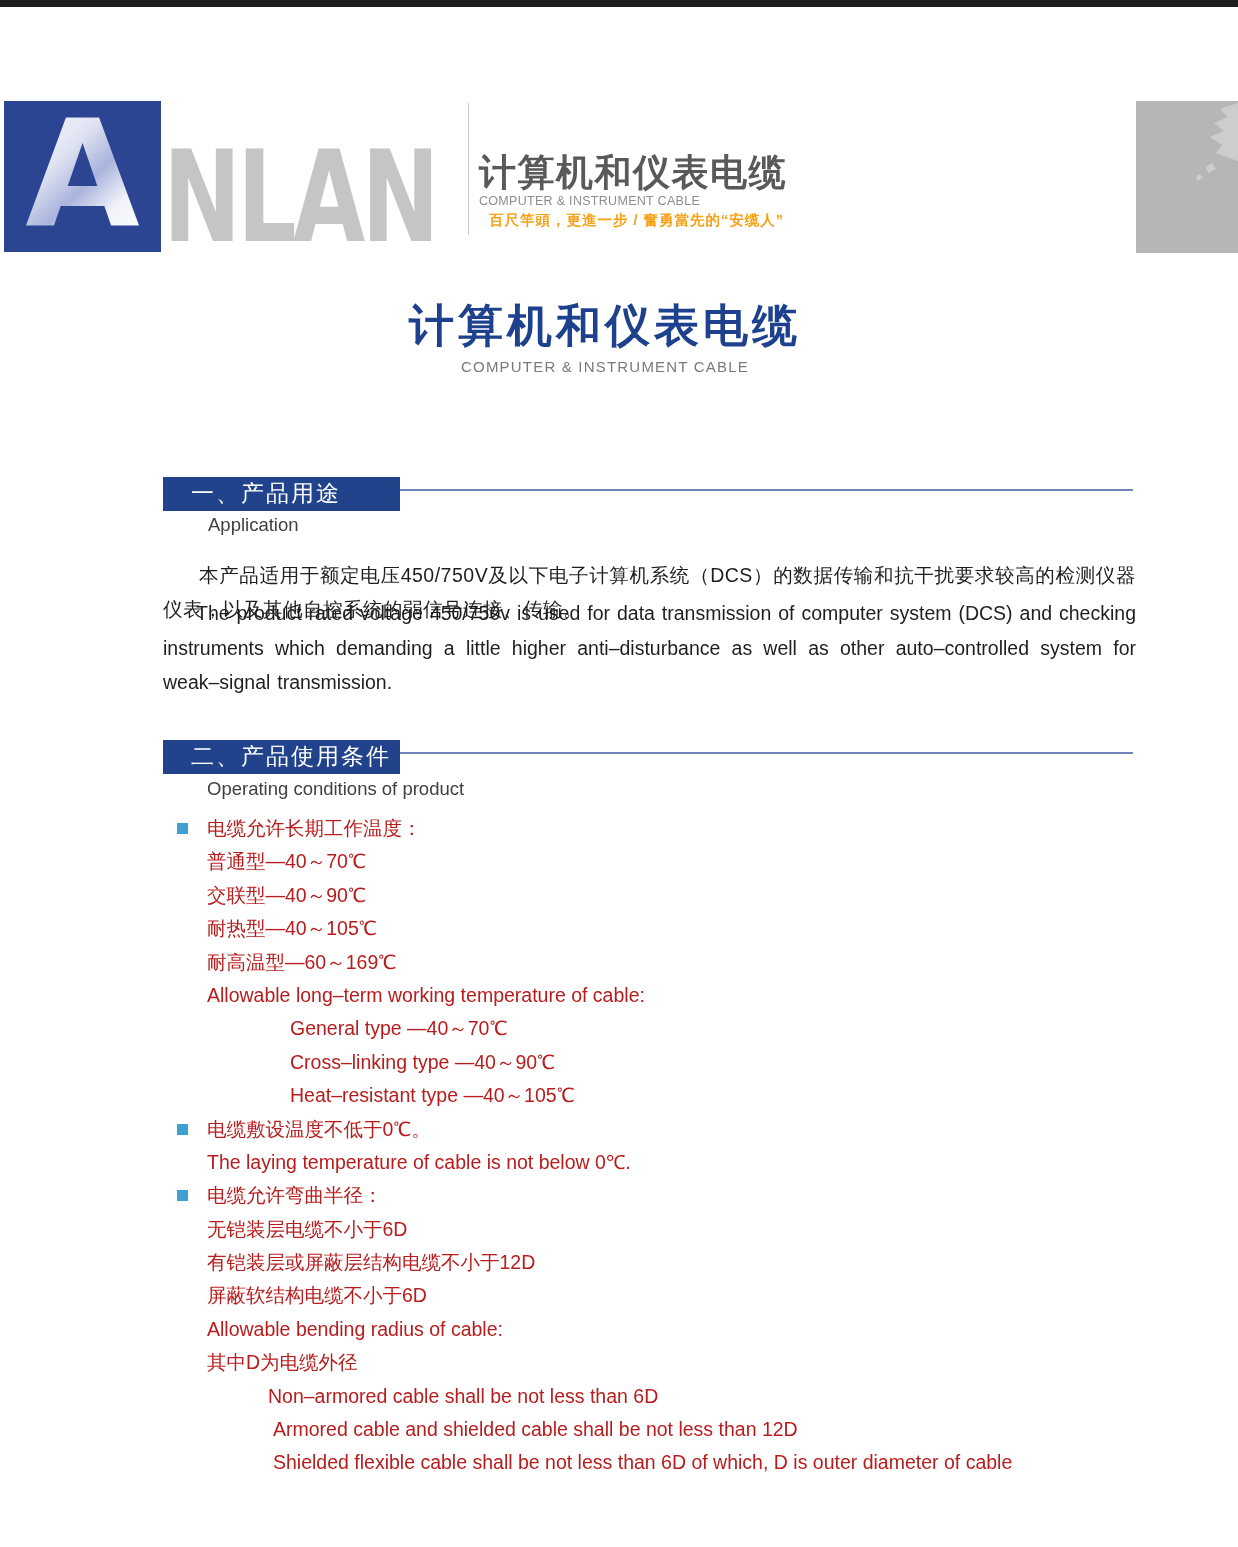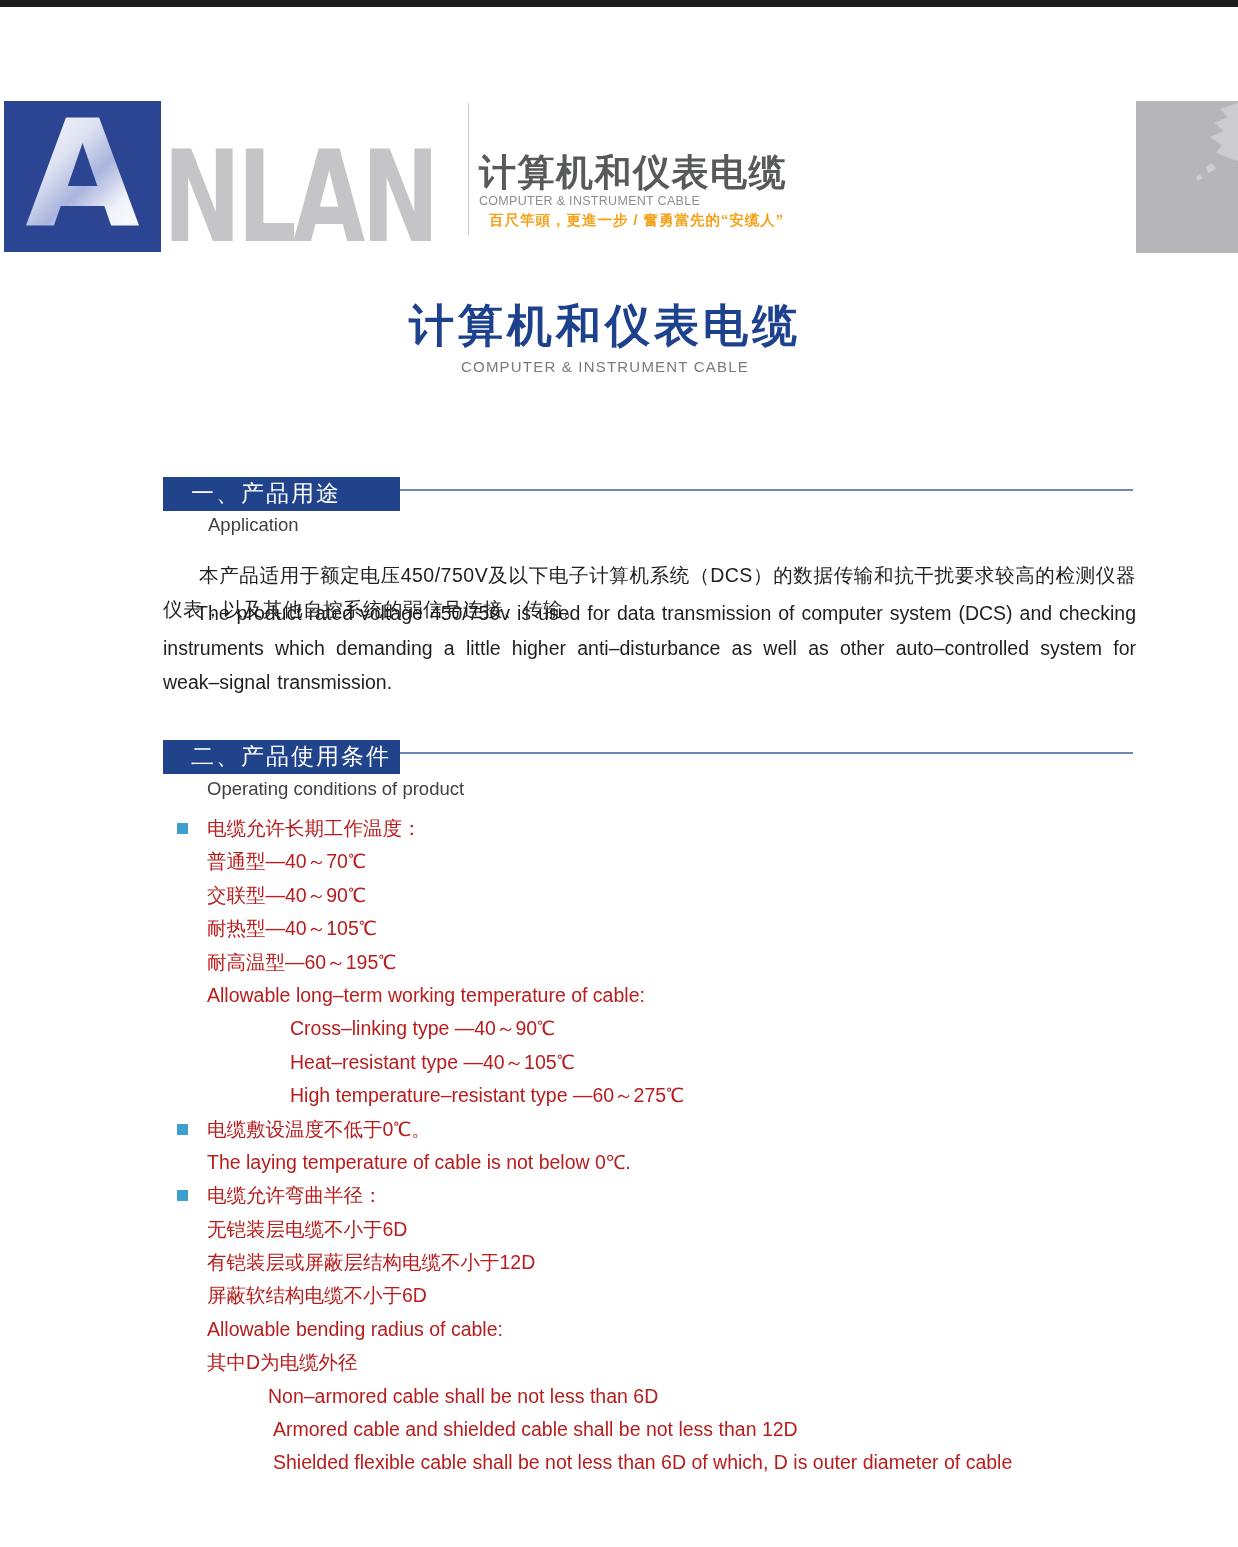--- a/index.html
+++ b/index.html
@@ -159,25 +159,25 @@
   <span class="bar-label" style="">二、产品使用条件</span>
 </div>
 <div class="sec-rule" style="top:752px;"></div>
 <div class="sub-en" style="left:207px; top:778px;">Operating conditions of product</div>
 
 <div class="cond-list">
   <div class="line ind-a"><span class="bullet-sq"></span><span>电缆允许长期工作温度：</span></div>
   <div class="line ind-a"><span>普通型—40～70℃</span></div>
   <div class="line ind-a"><span>交联型—40～90℃</span></div>
   <div class="line ind-a"><span>耐热型—40～105℃</span></div>
-  <div class="line ind-a"><span>耐高温型—60～195℃</span></div>
+  <div class="line ind-a"><span>耐高温型—60～169℃</span></div>
   <div class="line ind-a"><span>Allowable long–term working temperature of cable:</span></div>
+  <div class="line ind-b"><span>General type —40～70℃</span></div>
   <div class="line ind-b"><span>Cross–linking type —40～90℃</span></div>
   <div class="line ind-b"><span>Heat–resistant type —40～105℃</span></div>
-  <div class="line ind-b"><span>High temperature–resistant type —60～275℃</span></div>
   <div class="line ind-a"><span class="bullet-sq"></span><span>电缆敷设温度不低于0℃。</span></div>
   <div class="line ind-a"><span>The laying temperature of cable is not below 0℃.</span></div>
   <div class="line ind-a"><span class="bullet-sq"></span><span>电缆允许弯曲半径：</span></div>
   <div class="line ind-a"><span>无铠装层电缆不小于6D</span></div>
   <div class="line ind-a"><span>有铠装层或屏蔽层结构电缆不小于12D</span></div>
   <div class="line ind-a"><span>屏蔽软结构电缆不小于6D</span></div>
   <div class="line ind-a"><span>Allowable bending radius of cable:</span></div>
   <div class="line ind-a"><span>其中D为电缆外径</span></div>
   <div class="line ind-c"><span>Non–armored cable shall be not less than 6D</span></div>
   <div class="line ind-d"><span>Armored cable and shielded cable shall be not less than 12D</span></div>

